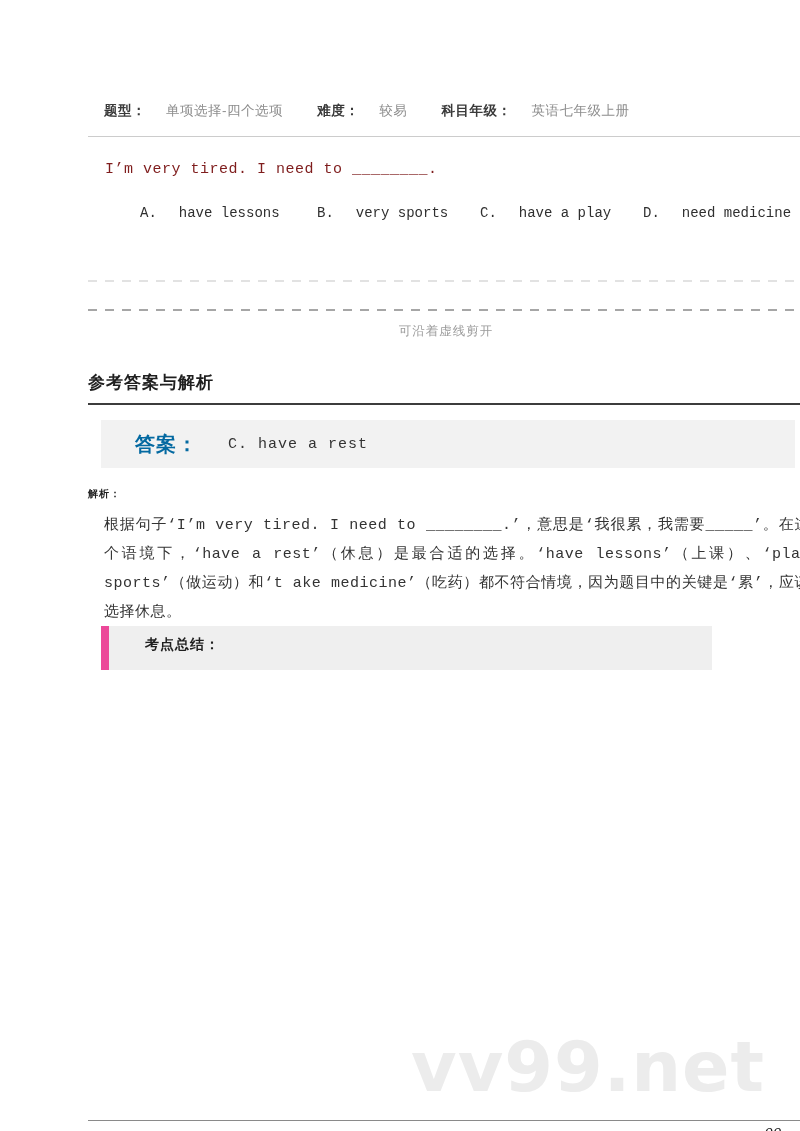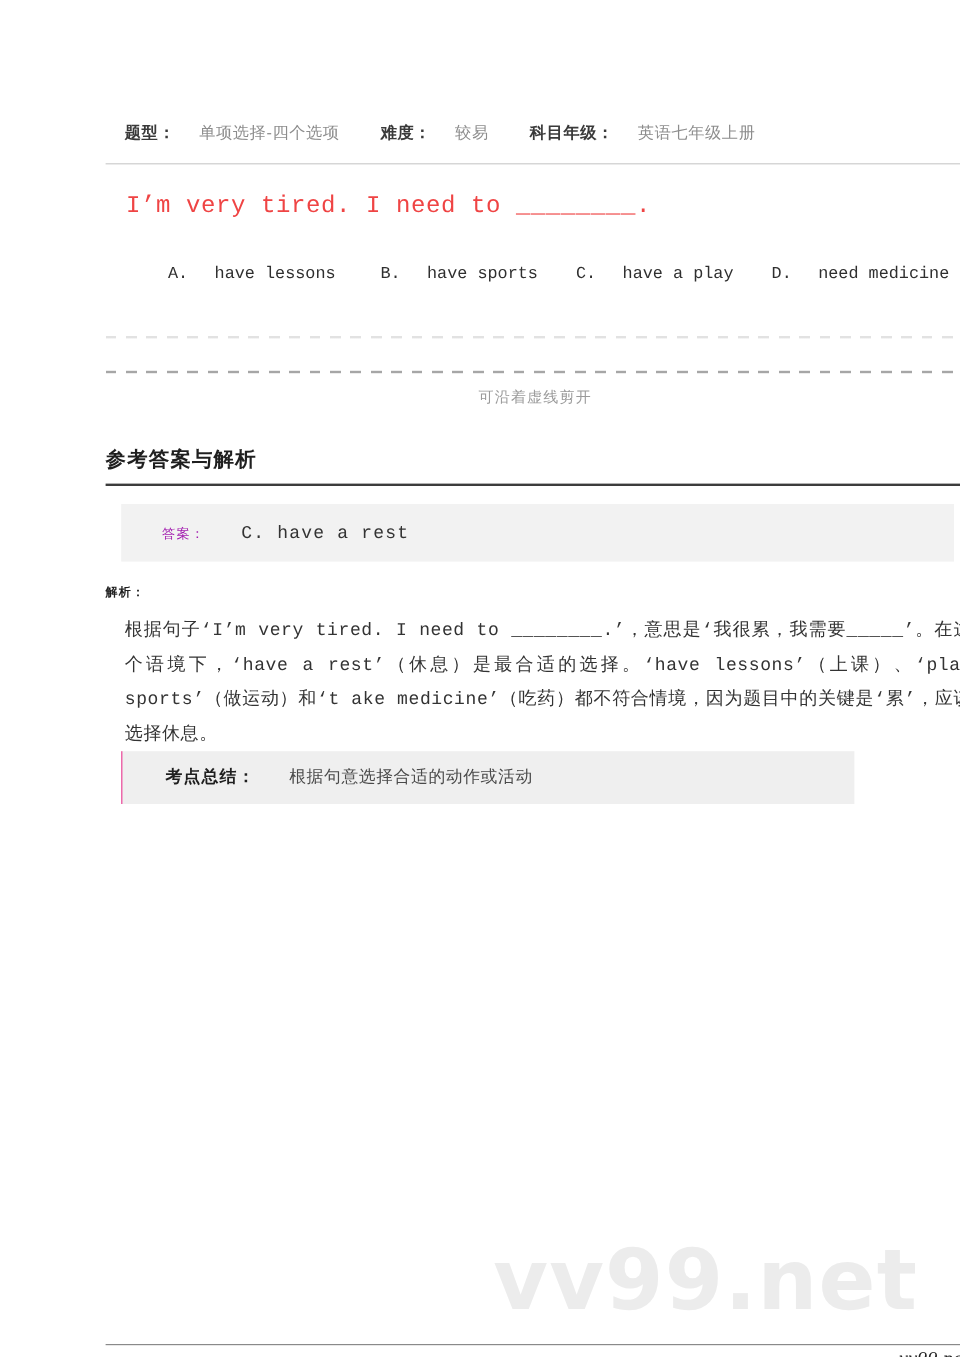--- a/index.html
+++ b/index.html
@@ -8,48 +8,48 @@
   .abs { position: absolute; }
 
   
   .meta-line { top: 54px; left: 40px; width: 720px; font-size: 13.5px; color: #8d8d8d; letter-spacing: 0.5px; }
   .meta-label { font-weight: bold; color: #3a3a3a; margin-right: 4px; }
   .meta-value { color: #8d8d8d; margin-right: 14px; }
   .header-divider { top: 88px; left: 40px; width: 720px; height: 1px; background: #cccccc; }
 
   
   .mono { font-family: "Liberation Mono", "DejaVu Sans Mono", monospace; }
-  .stem { top: 113px; left: 57px; font-size: 20px; color: #ef4444; letter-spacing: 0.5px; }
+  .stem { top: 113px; left: 57px; font-size: 15px; color: #7f1d1d; letter-spacing: 0.5px; }
   .options { top: 141px; left: 40px; width: 720px; height: 20px; }
-  .option { position: absolute; top: 16px; font-size: 14px; color: #2f2f2f; white-space: nowrap; text-align: right; }
+  .option { position: absolute; top: 0; font-size: 14px; color: #2f2f2f; white-space: nowrap; text-align: right; }
   .opt-a { left: 20px; } .opt-b { left: 197px; } .opt-c { left: 360px; } .opt-d { left: 523px; }
   .opt-key { margin-right: 6px; }
 
   
   .dash-1 { top: 232px; left: 40px; width: 720px; height: 2px;
     background: repeating-linear-gradient(90deg, #e2e2e2 0 9px, transparent 9px 17px); }
   .dash-2 { top: 261px; left: 40px; width: 720px; height: 2px;
     background: repeating-linear-gradient(90deg, #a6a6a6 0 9px, transparent 9px 17px); }
   .cut-hint { top: 275px; left: 0; width: 796px; text-align: center; font-size: 12.5px; color: #9a9a9a; letter-spacing: 1px; }
 
   
   .section-title { top: 323px; left: 40px; font-size: 17px; font-weight: bold; color: #1f1f1f; letter-spacing: 1px; }
   .title-rule { top: 355px; left: 40px; width: 720px; height: 2px; background: #3c3c3c; }
 
   .answer-box { top: 372px; left: 53px; width: 694px; height: 48px; background: #f2f2f2;
     display: flex; align-items: center; padding-left: 18px; }
-  .answer-label { font-weight: normal; font-size: 11px; color: #a21caf; margin-right: 14px; letter-spacing: 1px; }
+  .answer-label { font-weight: bold; font-size: 20px; color: #0369a1; margin-right: 14px; letter-spacing: 1px; }
   .answer-value { font-size: 15px; color: #333333; letter-spacing: 1px; }
 
   .analysis-label { top: 439px; left: 40px; font-size: 10px; font-weight: bold; color: #1f1f1f; letter-spacing: 1px; }
   .analysis-text { top: 463px; left: 56px; width: 706px; font-size: 15px; color: #333333;
     line-height: 29px; letter-spacing: 0.5px; text-align: justify; }
 
   .summary-box { top: 578px; left: 53px; width: 611px; height: 44px; background: #efefef;
-    border-left: 1px solid #ec4899; display: flex; align-items: center; padding-left: 20px; }
+    border-left: 8px solid #ec4899; display: flex; align-items: flex-end; padding-left: 20px; }
   .summary-label { font-weight: bold; font-size: 14px; color: #1f1f1f; margin-right: 12px; letter-spacing: 1px; }
   .summary-value { font-size: 14px; color: #4a4a4a; letter-spacing: 0.5px; }
 
   
   .watermark { top: 978px; left: 363px; font-size: 70px; font-weight: bold; color: #ececec;
     font-family: "DejaVu Sans", "Liberation Sans", sans-serif; letter-spacing: 1px; user-select: none; }
   .footer-rule { top: 1072px; left: 40px; width: 720px; height: 1px; background: #8a8a8a; }
   .footer-site { top: 1077px; left: 40px; width: 720px; text-align: right; font-size: 13.5px; color: #222222;
     font-style: italic; font-family: "DejaVu Serif", "Liberation Serif", serif; }
 </style>
@@ -60,21 +60,21 @@
   <span class="meta-label">题型：</span><span class="meta-value">单项选择-四个选项</span>
   <span class="meta-label">难度：</span><span class="meta-value">较易</span>
   <span class="meta-label">科目年级：</span><span class="meta-value">英语七年级上册</span>
 </div>
 <div class="abs header-divider"></div>
 
 <div class="abs stem mono">I’m very tired. I need to ________.</div>
 
 <div class="abs options">
   <span class="option mono opt-a"><span class="opt-key">A.</span><span>have lessons</span></span>
-  <span class="option mono opt-b"><span class="opt-key">B.</span><span>have sports</span></span>
+  <span class="option mono opt-b"><span class="opt-key">B.</span><span>very sports</span></span>
   <span class="option mono opt-c"><span class="opt-key">C.</span><span>have a play</span></span>
   <span class="option mono opt-d"><span class="opt-key">D.</span><span>need medicine</span></span>
 </div>
 
 <div class="abs dash-1"></div>
 <div class="abs dash-2"></div>
 <div class="abs cut-hint">可沿着虚线剪开</div>
 
 <div class="abs section-title">参考答案与解析</div>
 <div class="abs title-rule"></div>
@@ -82,18 +82,17 @@
 <div class="abs answer-box">
   <span class="answer-label">答案：</span>
   <span class="answer-value mono">C. have a rest</span>
 </div>
 
 <div class="abs analysis-label">解析：</div>
 <div class="abs analysis-text mono">根据句子‘I’m very tired. I need to ________.’，意思是‘我很累，我需要_____’。在这个语境下，‘have a rest’（休息）是最合适的选择。‘have lessons’（上课）、‘play sports’（做运动）和‘t ake medicine’（吃药）都不符合情境，因为题目中的关键是‘累’，应该选择休息。</div>
 
 <div class="abs summary-box">
   <span class="summary-label">考点总结：</span>
-  <span class="summary-value">根据句意选择合适的动作或活动</span>
 </div>
 
 <div class="abs watermark">vv99.net</div>
 <div class="abs footer-rule"></div>
 <div class="abs footer-site">vv99.net</div>
 
 </body></html>

